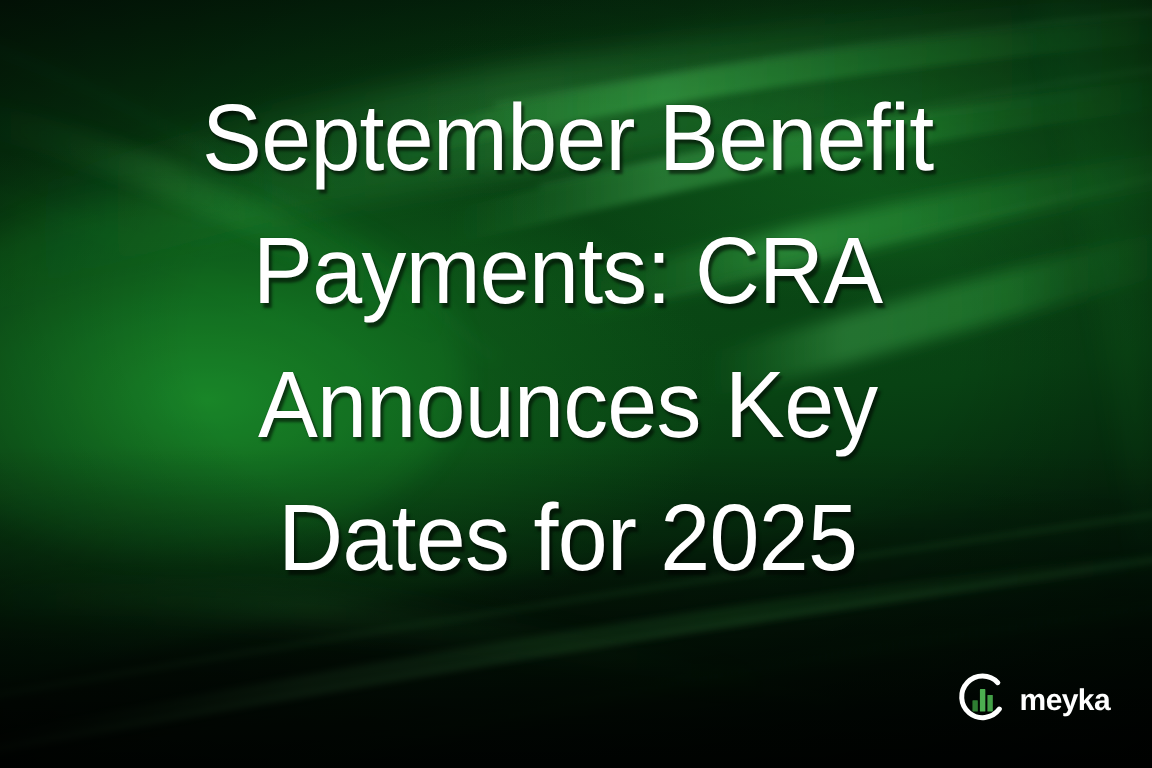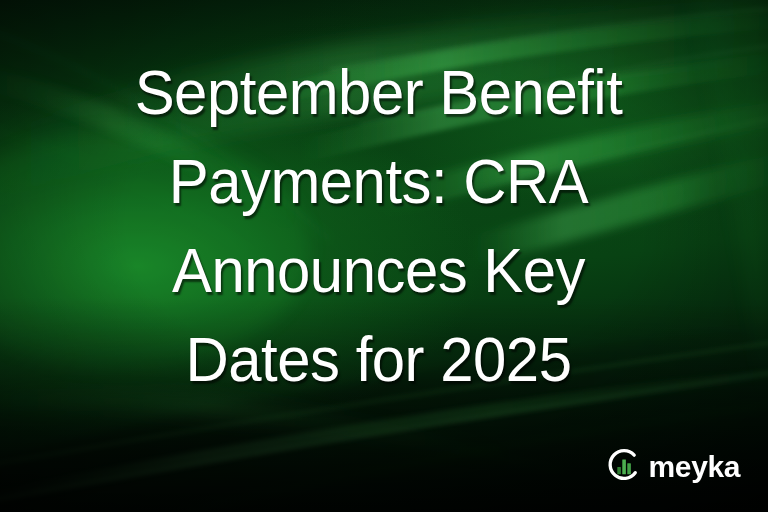--- a/index.html
+++ b/index.html
@@ -79,21 +79,21 @@
     gap: 6px;
   }
   .logo-mark {
     width: 37px;
     height: 37px;
     flex: 0 0 auto;
     display: block;
   }
   .logo-word {
     color: #ffffff;
-    font-size: 30px;
+    font-size: 20px;
     font-weight: 700;
     letter-spacing: -0.4px;
     line-height: 1;
     position: relative;
     top: 1px;
   }
 </style>
 </head>
 <body>
 

